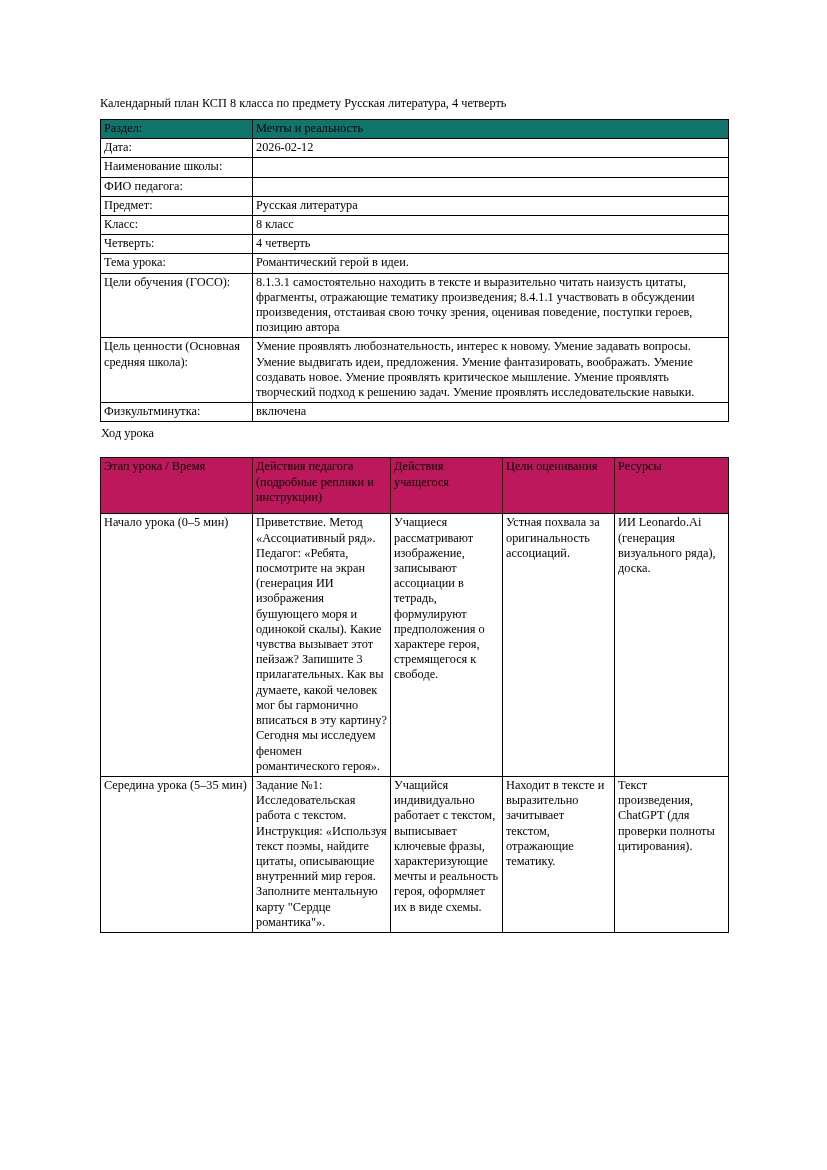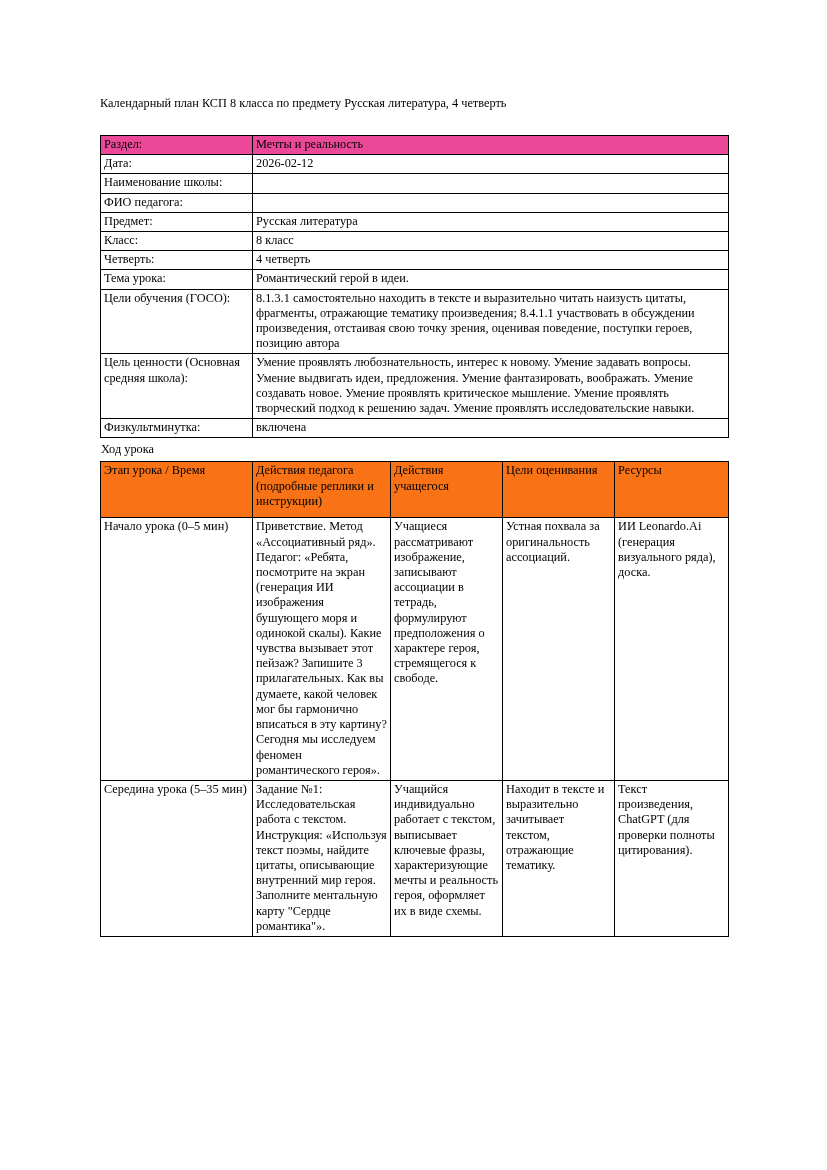--- a/index.html
+++ b/index.html
@@ -17,27 +17,27 @@
   .page {
     position: relative;
     width: 827px;
     height: 1170px;
     box-sizing: border-box;
     padding: 96px 99px 0 100px;
   }
   .doc-title {
     font-size: 12.3px;
     line-height: 15px;
-    margin: 0 0 24px 0;
+    margin: 0 0 8px 0;
     white-space: nowrap;
   }
   .section-label {
     font-size: 12.3px;
     line-height: 15px;
-    margin: 4px 0 4px 1px;
+    margin: 4px 0 16px 1px;
   }
   table.doc-table {
     border-collapse: collapse;
     width: 628px;
     table-layout: fixed;
     font-size: 12.3px;
     line-height: 15.2px;
   }
   table.doc-table td,
   table.doc-table th {
@@ -46,29 +46,29 @@
     vertical-align: top;
     text-align: left;
     font-weight: normal;
     word-wrap: break-word;
     overflow-wrap: break-word;
     hyphens: none;
   }
   
   #info-table col.c-label { width: 152px; }
   #info-table col.c-value { width: 476px; }
-  #info-table tr.shaded td { background: #ec4899; margin-top: 44px; }
+  #info-table tr.shaded td { background: #0f766e; margin-top: 44px; }
 
   
   #flow-table col.f1 { width: 152px; }
   #flow-table col.f2 { width: 138px; }
   #flow-table col.f3 { width: 112px; }
   #flow-table col.f4 { width: 112px; }
   #flow-table col.f5 { width: 114px; }
-  #flow-table thead td { background: #f97316; height: 52px; }
+  #flow-table thead td { background: #be185d; height: 52px; }
   #flow-table tbody td { vertical-align: top; }
 </style>
 </head>
 <body>
 
 <div class="page">
 
   <div class="doc-title">Календарный план КСП 8 класса по предмету Русская литература, 4 четверть</div>
 
   <table class="doc-table" id="info-table">

